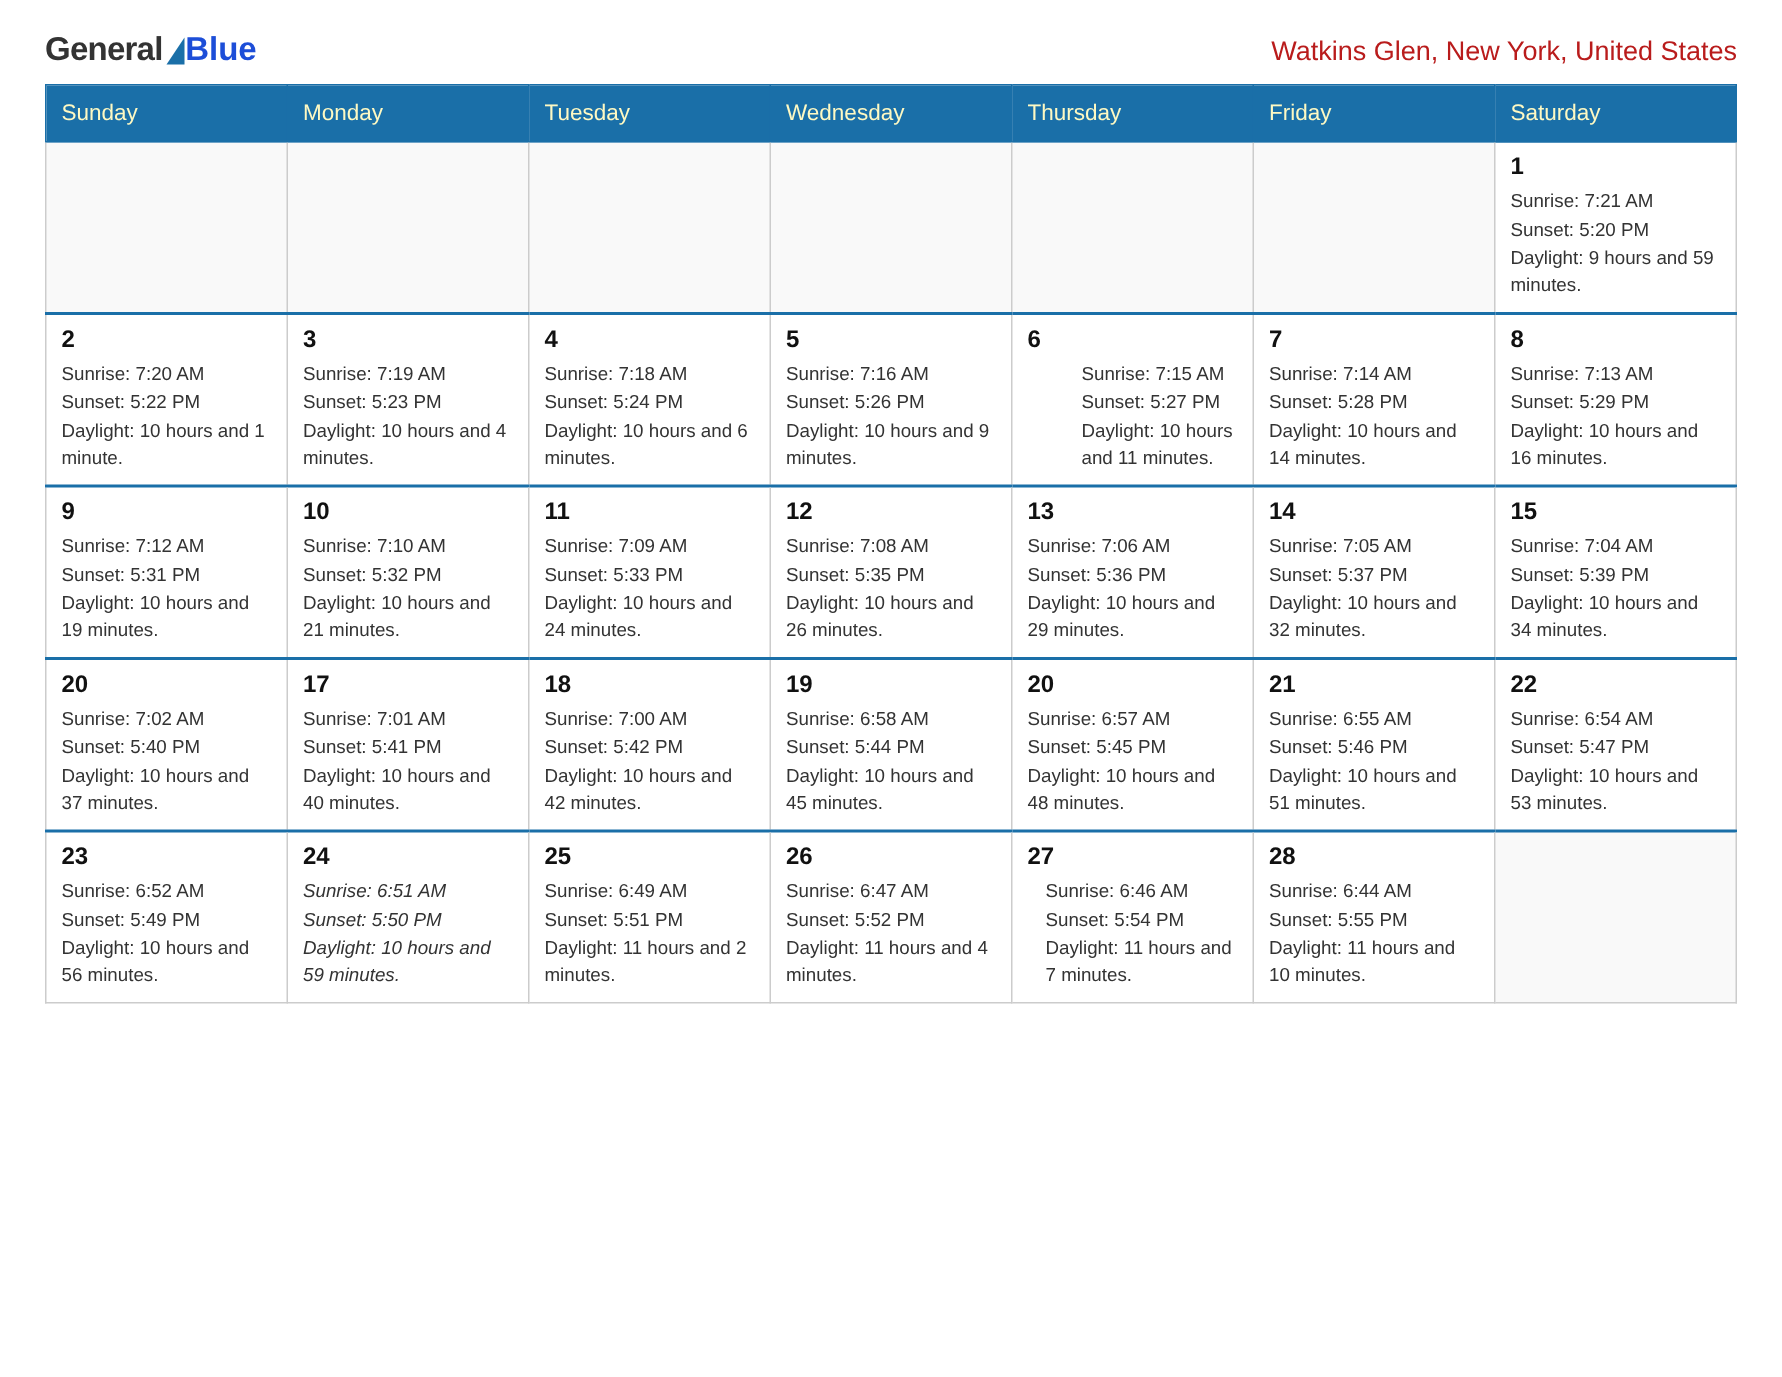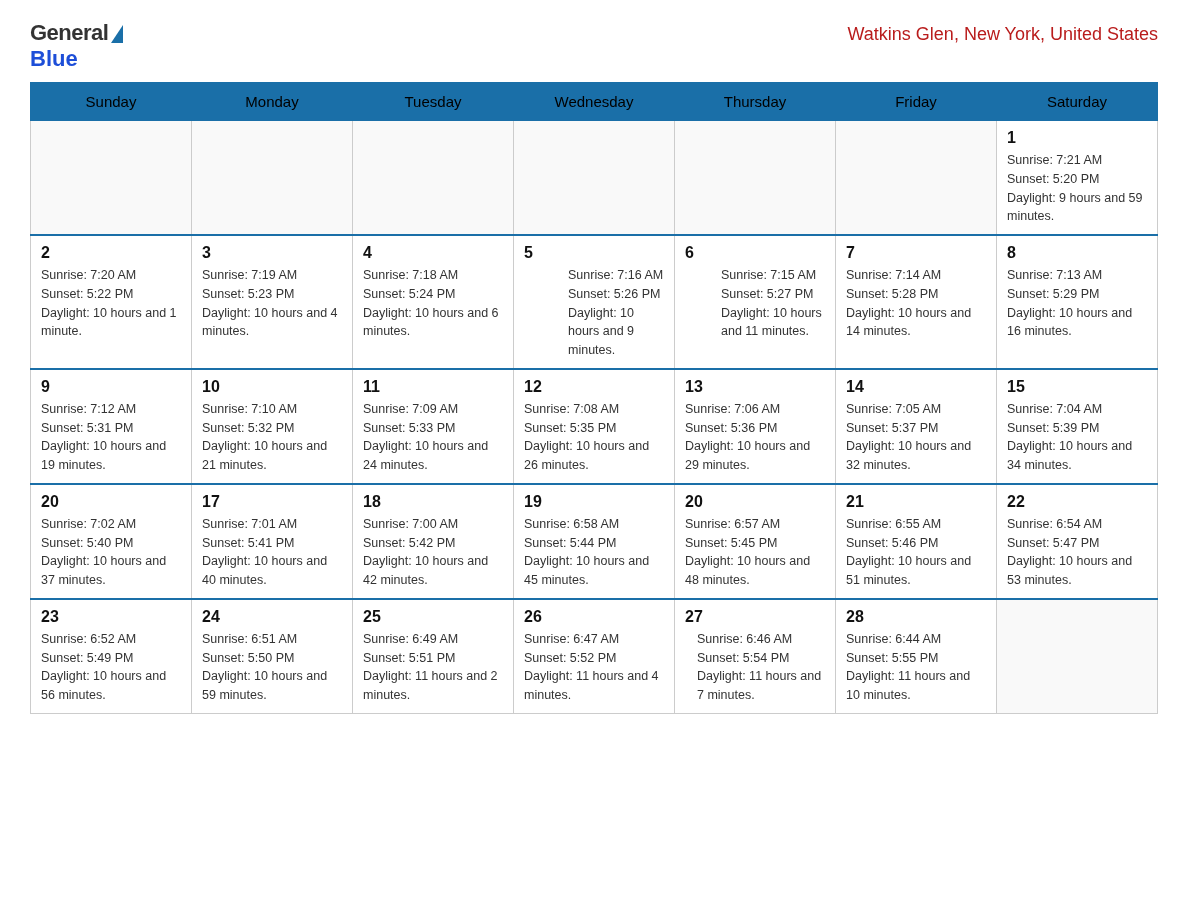--- a/index.html
+++ b/index.html
@@ -10,21 +10,21 @@
       padding: 20px 30px;
     }
     .header {
       display: flex;
       justify-content: space-between;
       align-items: flex-start;
       margin-bottom: 10px;
     }
     .logo {
       display: flex;
-      flex-direction: column;
+      flex-direction: row;
       align-items: flex-start;
     }
     .logo-top {
       display: flex;
       align-items: center;
     }
     .logo-general {
       font-size: 22px;
       font-weight: bold;
       color: #333;
@@ -57,25 +57,25 @@
       color: #b91c1c;
       margin-top: 4px;
     }
     .calendar {
       width: 100%;
       border-collapse: collapse;
       margin-top: 10px;
     }
     .calendar th {
       background-color: #1a6fa8;
-      color: #000000;
+      color: #fef9c3;
       font-size: 15px;
       font-weight: normal;
       padding: 10px 10px;
-      text-align: center;
+      text-align: left;
       border: 1px solid #1a6fa8;
     }
     .calendar td {
       vertical-align: top;
       border: 1px solid #ccc;
       padding: 8px 10px;
       width: 14.28%;
       min-height: 100px;
       font-size: 13px;
       color: #333;
@@ -156,21 +156,21 @@
 Daylight: 10 hours and 4 minutes.</div>
         </td>
         <td>
           <span class="day-num">4</span>
           <div class="day-info" style="white-space: pre-line;">Sunrise: 7:18 AM
 Sunset: 5:24 PM
 Daylight: 10 hours and 6 minutes.</div>
         </td>
         <td>
           <span class="day-num">5</span>
-          <div class="day-info" style="white-space: pre-line; margin-left: 44px;">Sunrise: 7:16 AM
+          <div class="day-info" style="white-space: pre-line;">Sunrise: 7:16 AM
 Sunset: 5:26 PM
 Daylight: 10 hours and 9 minutes.</div>
         </td>
         <td>
           <span class="day-num">6</span>
           <div class="day-info" style="white-space: pre-line; margin-left: 36px;">Sunrise: 7:15 AM
 Sunset: 5:27 PM
 Daylight: 10 hours and 11 minutes.</div>
         </td>
         <td>
@@ -276,21 +276,21 @@
       </tr>
       <tr class="row-border">
         <td>
           <span class="day-num">23</span>
           <div class="day-info" style="white-space: pre-line;">Sunrise: 6:52 AM
 Sunset: 5:49 PM
 Daylight: 10 hours and 56 minutes.</div>
         </td>
         <td>
           <span class="day-num">24</span>
-          <div class="day-info" style="white-space: pre-line;">Sunrise: 6:51 AM
+          <div class="day-info" style="white-space: pre-line; font-style: italic;">Sunrise: 6:51 AM
 Sunset: 5:50 PM
 Daylight: 10 hours and 59 minutes.</div>
         </td>
         <td>
           <span class="day-num">25</span>
           <div class="day-info" style="white-space: pre-line;">Sunrise: 6:49 AM
 Sunset: 5:51 PM
 Daylight: 11 hours and 2 minutes.</div>
         </td>
         <td>

